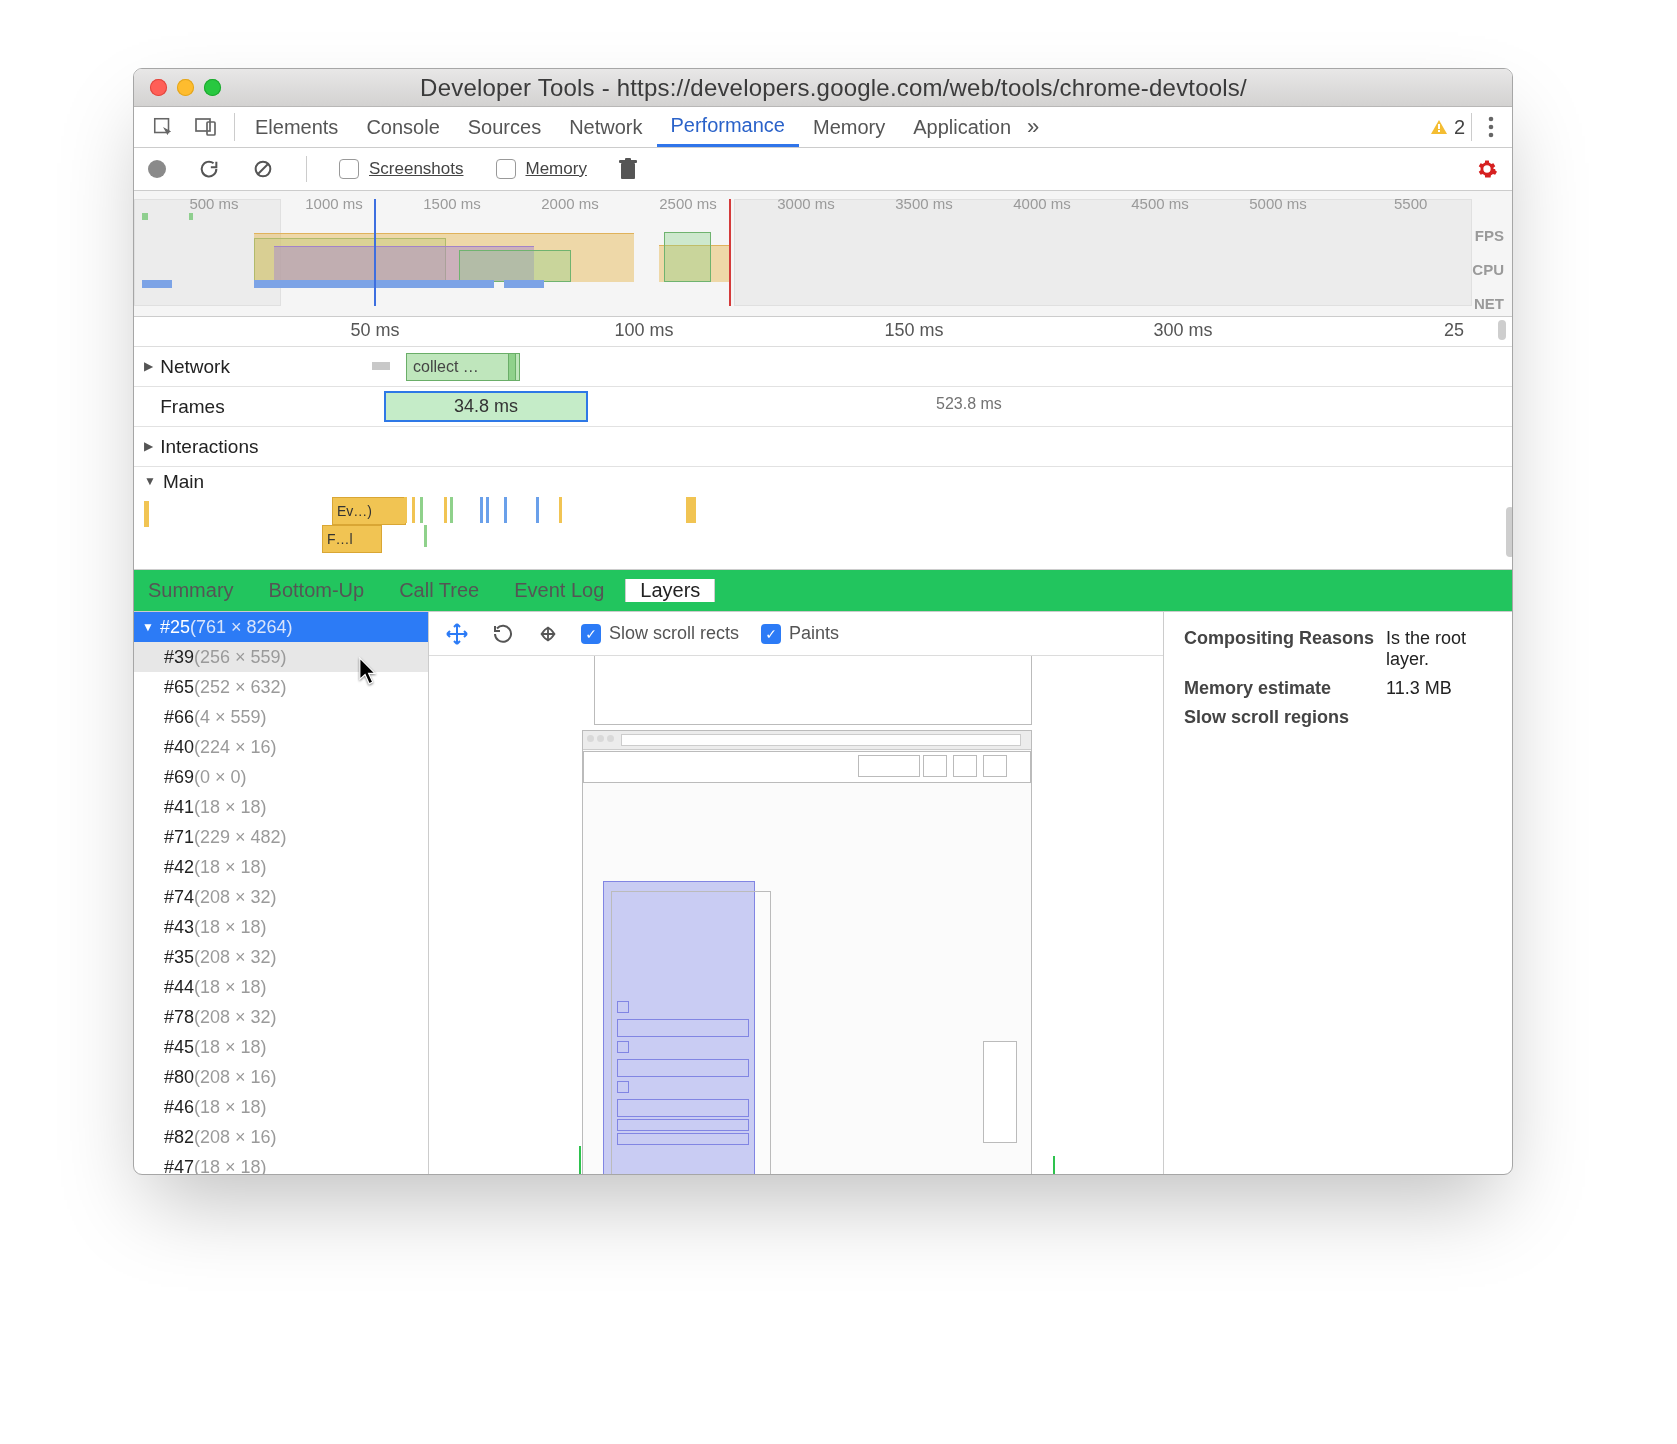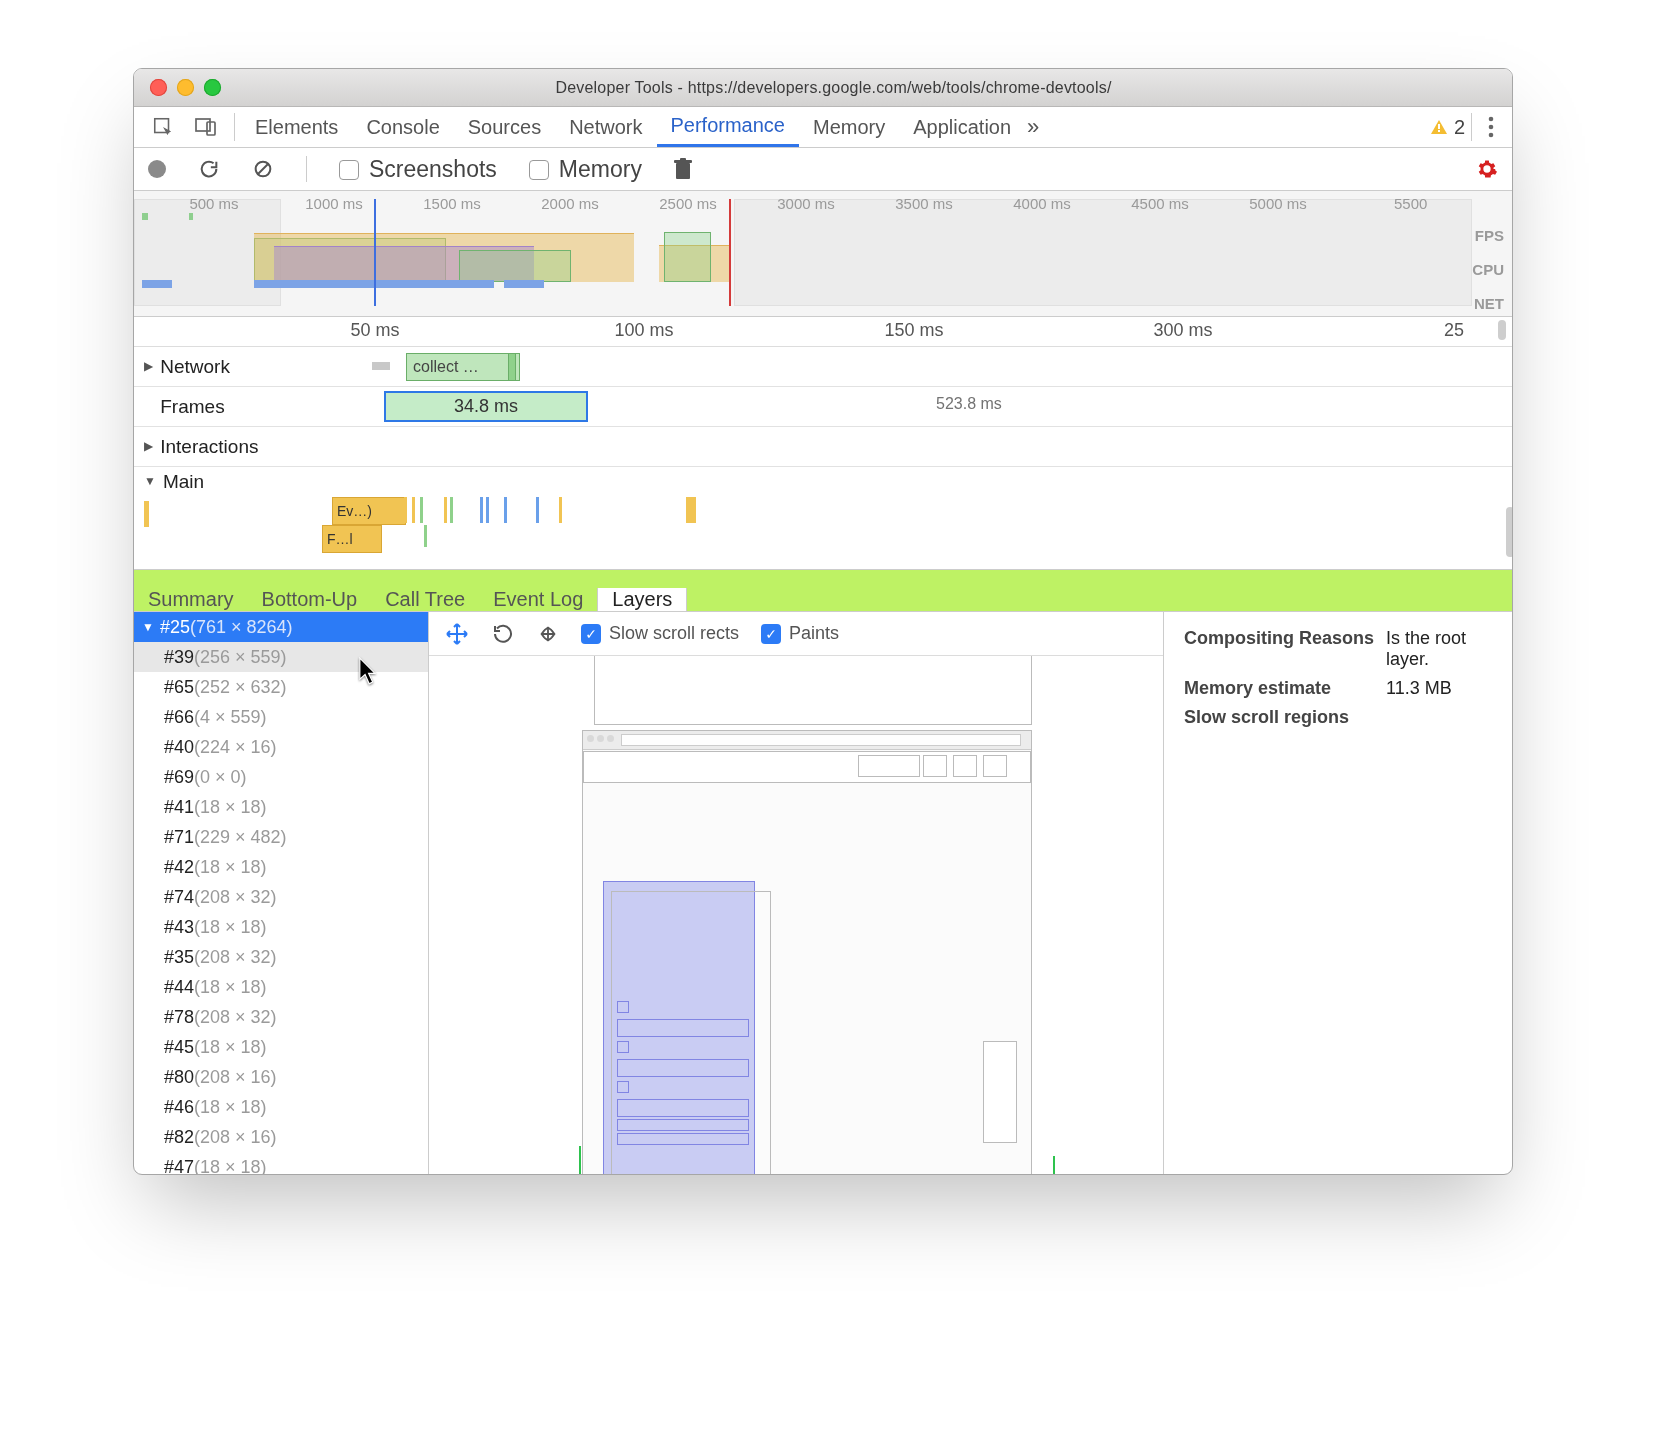--- a/index.html
+++ b/index.html
@@ -30,21 +30,21 @@
   }
   
   .titlebar {
     height: 37px;
     background: linear-gradient(#E8E7E7, #D3D2D1);
     border-bottom: 1px solid #B8B7B6;
     display: flex;
     align-items: center;
     padding: 0 16px;
     color: #444;
-    font-size: 16px;
+    font-size: 24px;
     line-height: 1;
   }
   .traffic { display: flex; gap: 10px; align-items: center; }
   .tlight { width: 17px; height: 17px; border-radius: 50%; }
   .tlight.red    { background:#FF5F57; box-shadow: inset 0 0 0 1px #E0473E; }
   .tlight.yellow { background:#FEBC2E; box-shadow: inset 0 0 0 1px #E1A51E; }
   .tlight.green  { background:#28C840; box-shadow: inset 0 0 0 1px #1EA72F; }
   .title-text { flex:1; text-align:center; color:#3B3B3B; font-weight:400; letter-spacing:0.2px; padding-right:50px;}
   
   .tabsbar {
@@ -75,21 +75,21 @@
   .tabsbar .flex { flex:1 }
   .tabsbar .warn { color:#d9a300; display:flex; align-items:center; gap:6px;}
   .tabsbar .warn .tri { font-size:16px;}
   .tabsbar .more { font-size:22px; padding:0 2px; letter-spacing:1px; }
   
   .toolbar {
     height:42px;
     border-bottom:1px solid #ccc;
     display:flex; align-items:center; gap:32px;
     padding:0 14px;
-    font-size:23px; color:#444;
+    font-size:17px; color:#444;text-decoration:underline;
   }
   .toolbar .icon-btn { display:flex; align-items:center; justify-content:center; }
   .toolbar .rec {
     width:18px;height:18px;border-radius:50%;
     background:#8a8a8a;
   }
   .toolbar .checkbox {
     width:18px;height:18px;border:1.5px solid #999;border-radius:4px;
     display:inline-block;vertical-align:middle;margin-right:10px;
   }
@@ -177,23 +177,24 @@
   .evtblock{
     position:absolute;top:0;height:26px;
     background:#F1C453;border:1px solid #D9A634;
     font-size:14px;color:#333;display:flex;align-items:center;padding:0 4px;overflow:hidden;
   }
   .flame-thin {position:absolute;top:0;height:26px;width:3px;}
   
   .paneltabs{
     height:41px;
     border-bottom:1px solid #ccc;
-    display:flex;align-items:flex-end;
+    display:flex;align-items:center;
     font-size:20px;color:#555;
-    background:#bef264;
+    background:#22c55e;
+    gap:7px;
   }
   .paneltabs .ptab{
     display:flex;align-items:center;padding:0 14px;
   }
   .paneltabs .ptab.active{
     background:#fff;color:#222;
     border-left:1px solid #ccc;border-right:1px solid #ccc;
   }
   
   .layers-body{

